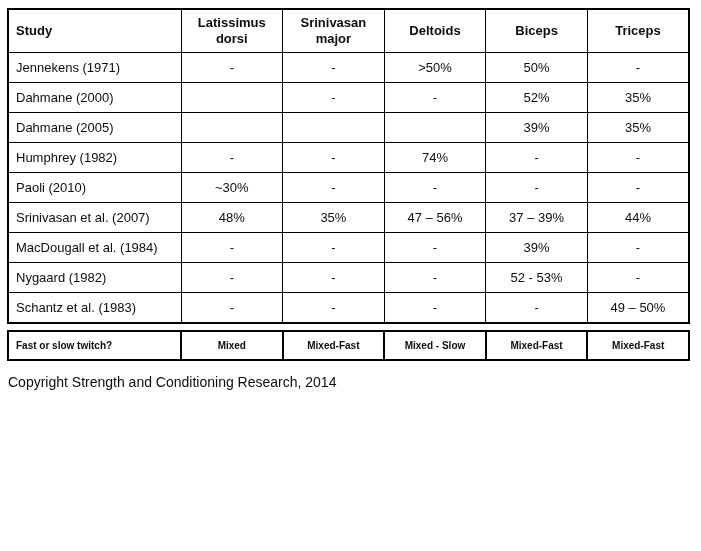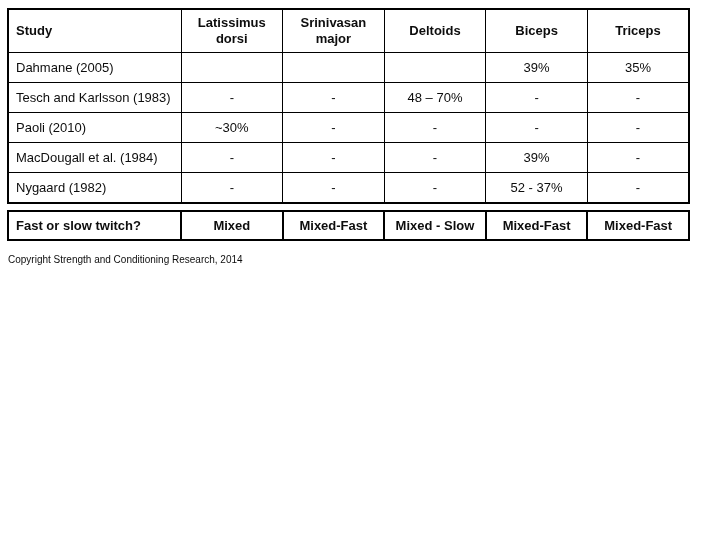--- a/index.html
+++ b/index.html
@@ -45,33 +45,33 @@
     padding-left: 7px !important;
   }
 
   table.summary {
     margin-top: 6px;
     border: 2px solid #000;
   }
   table.summary th,
   table.summary td {
     border: 2px solid #000;
-    font-size: 13px;
+    font-size: 10px;
     font-weight: bold;
     text-align: center;
     vertical-align: middle;
     height: 27px;
     padding: 0 5px;
     overflow: hidden;
   }
 
   .copyright {
     margin-top: 13px;
     padding-left: 1px;
-    font-size: 10px;
+    font-size: 14px;
     color: #0d0d0d;
   }
 </style>
 </head>
 <body>
 
 <div class="page">
 
   <table class="main">
     <colgroup>
@@ -87,58 +87,90 @@
           <th class="left">Study</th>
           <th>Latissimus dorsi</th>
           <th>Srinivasan major</th>
           <th>Deltoids</th>
           <th>Biceps</th>
           <th>Triceps</th>
         </tr>
     </thead>
     <tbody>
         <tr>
+          <td class="left">Jennekens (1971)</td>
+          <td>-</td>
+          <td>-</td>
+          <td>&gt;50%</td>
+          <td>50%</td>
+          <td>-</td>
+        </tr>
+        <tr>
+          <td class="left">Dahmane (2000)</td>
+          <td></td>
+          <td>-</td>
+          <td>-</td>
+          <td>52%</td>
+          <td>35%</td>
+        </tr>
+        <tr>
           <td class="left">Dahmane (2005)</td>
           <td></td>
           <td></td>
           <td></td>
           <td>39%</td>
           <td>35%</td>
         </tr>
         <tr>
-          <td class="left">Tesch and Karlsson (1983)</td>
+          <td class="left">Humphrey (1982)</td>
           <td>-</td>
           <td>-</td>
-          <td>48 – 70%</td>
+          <td>74%</td>
           <td>-</td>
           <td>-</td>
         </tr>
         <tr>
           <td class="left">Paoli (2010)</td>
           <td>~30%</td>
           <td>-</td>
           <td>-</td>
           <td>-</td>
           <td>-</td>
+        </tr>
+        <tr>
+          <td class="left">Srinivasan et al. (2007)</td>
+          <td>48%</td>
+          <td>35%</td>
+          <td>47 – 56%</td>
+          <td>37 – 39%</td>
+          <td>44%</td>
         </tr>
         <tr>
           <td class="left">MacDougall et al. (1984)</td>
           <td>-</td>
           <td>-</td>
           <td>-</td>
           <td>39%</td>
           <td>-</td>
         </tr>
         <tr>
           <td class="left">Nygaard (1982)</td>
           <td>-</td>
           <td>-</td>
           <td>-</td>
-          <td>52 - 37%</td>
+          <td>52 - 53%</td>
           <td>-</td>
+        </tr>
+        <tr>
+          <td class="left">Schantz et al. (1983)</td>
+          <td>-</td>
+          <td>-</td>
+          <td>-</td>
+          <td>-</td>
+          <td>49 – 50%</td>
         </tr>
       </tbody>
   </table>
 
   <table class="summary">
     <colgroup>
       <col class="study-col">
         <col>
         <col>
         <col>

